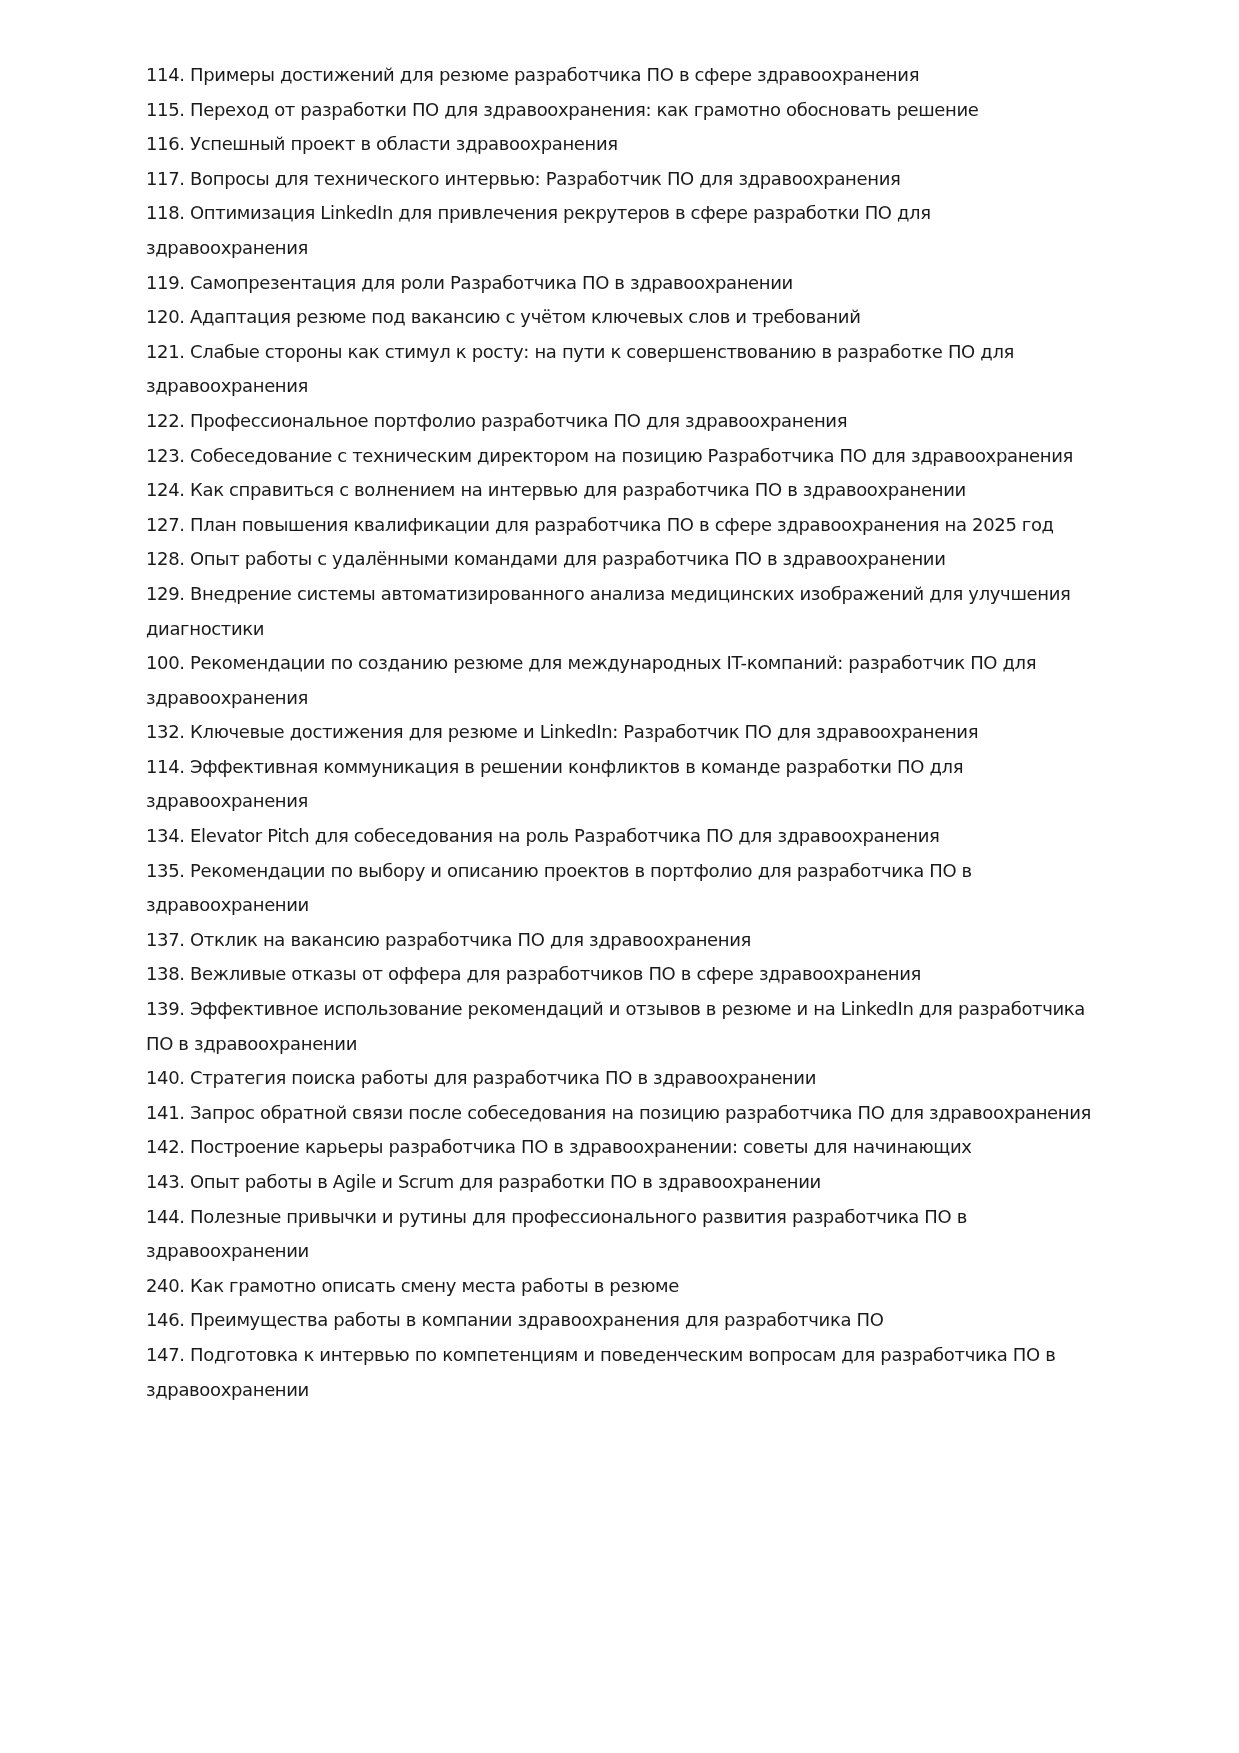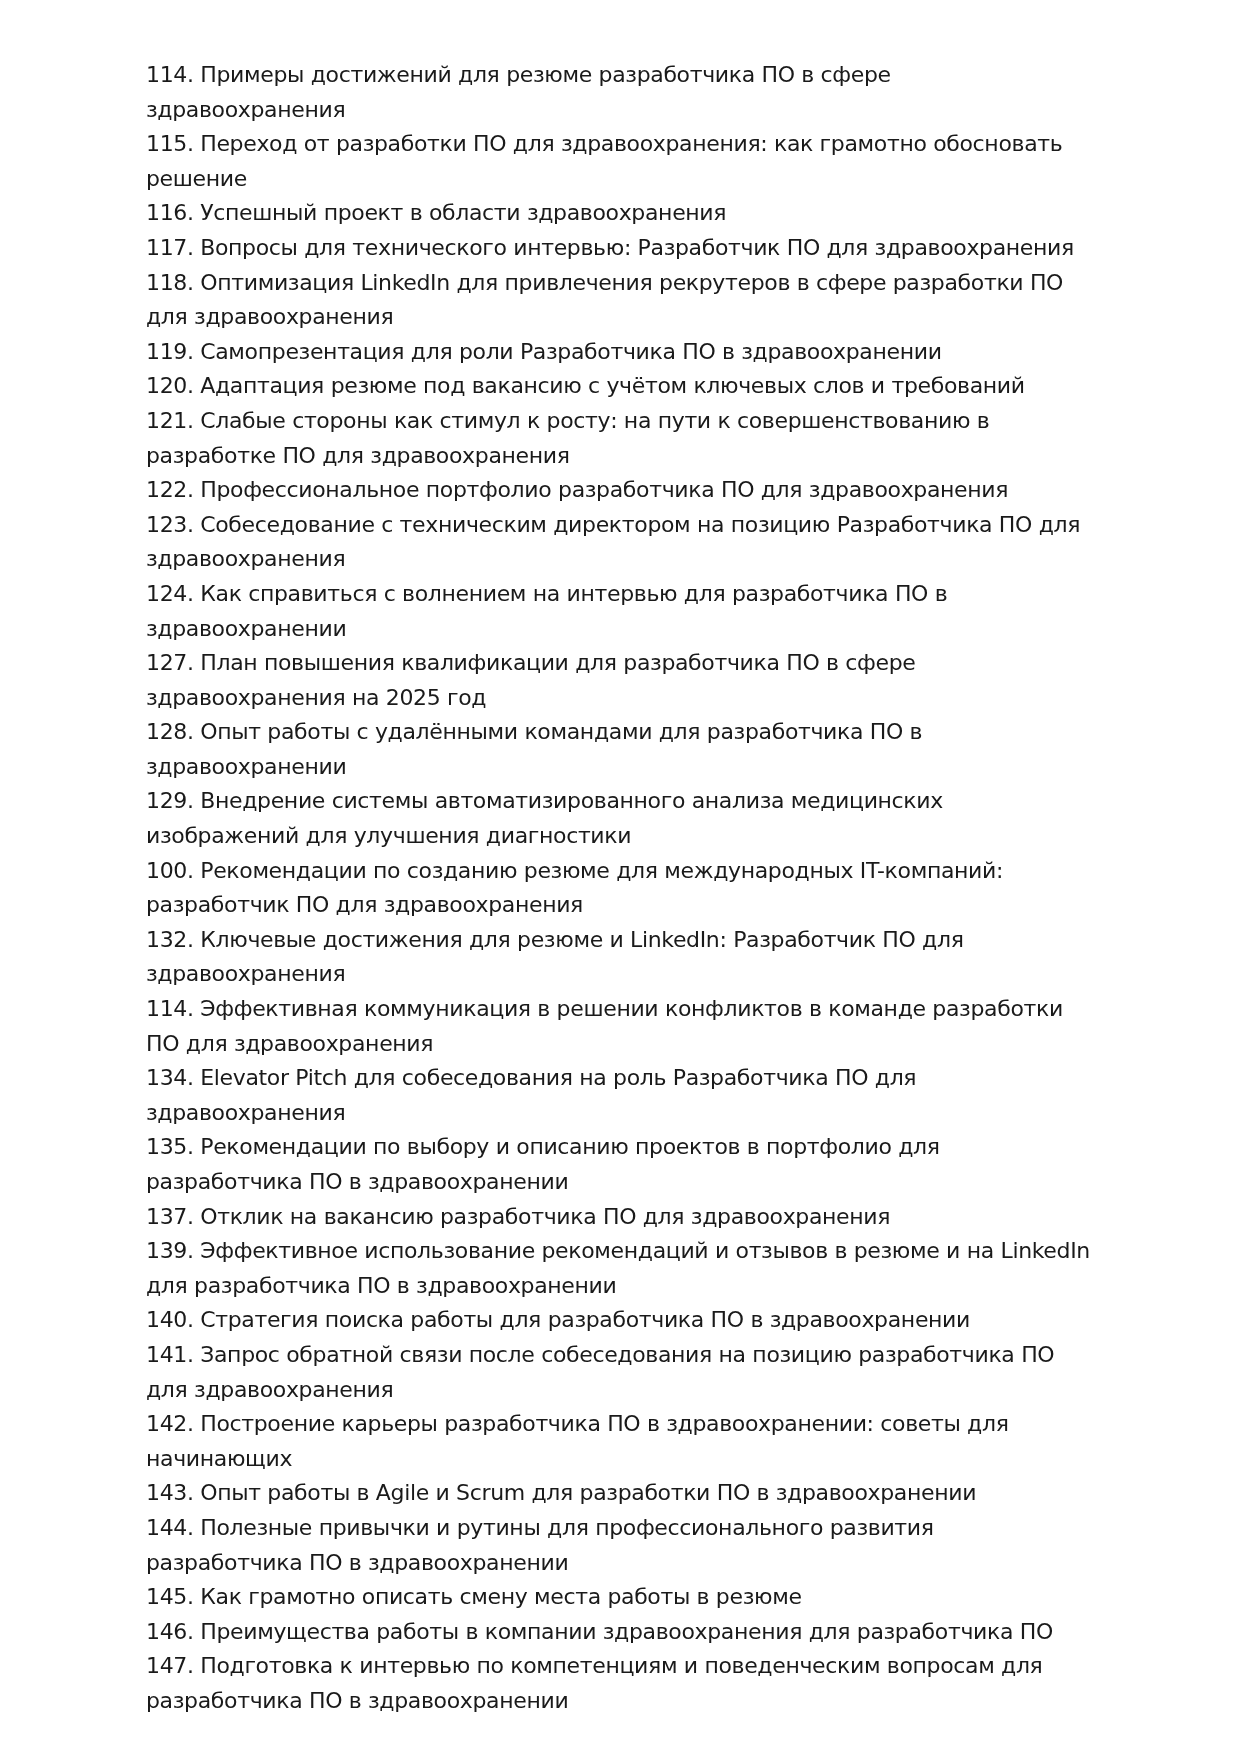--- a/index.html
+++ b/index.html
@@ -1,19 +1,19 @@
 <!DOCTYPE html>
 <html><head>
 <meta charset="utf-8">
 <style>
   html, body { margin: 0; padding: 0; background: #ffffff; }
   body { width: 1239px; height: 1753px; position: relative; overflow: hidden; }
   .page {
     position: absolute; left: 146px; top: 58px; width: 950px;
-    font-family: "DejaVu Sans", sans-serif; font-size: 22px; color: #1a1a1a;
+    font-family: "DejaVu Sans", sans-serif; font-size: 18px; color: #1a1a1a;
     line-height: 34.6px; letter-spacing: -0.35px;
   }
   .item { margin: 0; padding: 0; }
 </style>
 </head>
 <body>
 
 <div class="page">
   <p class="item">114. Примеры достижений для резюме разработчика ПО в сфере здравоохранения</p>
   <p class="item">115. Переход от разработки ПО для здравоохранения: как грамотно обосновать решение</p>
@@ -28,22 +28,23 @@
   <p class="item">124. Как справиться с волнением на интервью для разработчика ПО в здравоохранении</p>
   <p class="item">127. План повышения квалификации для разработчика ПО в сфере здравоохранения на 2025 год</p>
   <p class="item">128. Опыт работы с удалёнными командами для разработчика ПО в здравоохранении</p>
   <p class="item">129. Внедрение системы автоматизированного анализа медицинских изображений для улучшения диагностики</p>
   <p class="item">100. Рекомендации по созданию резюме для международных IT-компаний: разработчик ПО для здравоохранения</p>
   <p class="item">132. Ключевые достижения для резюме и LinkedIn: Разработчик ПО для здравоохранения</p>
   <p class="item">114. Эффективная коммуникация в решении конфликтов в команде разработки ПО для здравоохранения</p>
   <p class="item">134. Elevator Pitch для собеседования на роль Разработчика ПО для здравоохранения</p>
   <p class="item">135. Рекомендации по выбору и описанию проектов в портфолио для разработчика ПО в здравоохранении</p>
   <p class="item">137. Отклик на вакансию разработчика ПО для здравоохранения</p>
+  <p class="item">138. Вежливые отказы от оффера для разработчиков ПО в сфере здравоохранения</p>
   <p class="item">139. Эффективное использование рекомендаций и отзывов в резюме и на LinkedIn для разработчика ПО в здравоохранении</p>
   <p class="item">140. Стратегия поиска работы для разработчика ПО в здравоохранении</p>
   <p class="item">141. Запрос обратной связи после собеседования на позицию разработчика ПО для здравоохранения</p>
   <p class="item">142. Построение карьеры разработчика ПО в здравоохранении: советы для начинающих</p>
   <p class="item">143. Опыт работы в Agile и Scrum для разработки ПО в здравоохранении</p>
   <p class="item">144. Полезные привычки и рутины для профессионального развития разработчика ПО в здравоохранении</p>
-  <p class="item">145. Как грамотно описать смену места работы в резюме</p>
+  <p class="item">240. Как грамотно описать смену места работы в резюме</p>
   <p class="item">146. Преимущества работы в компании здравоохранения для разработчика ПО</p>
   <p class="item">147. Подготовка к интервью по компетенциям и поведенческим вопросам для разработчика ПО в здравоохранении</p>
 </div>
 
 </body></html>

